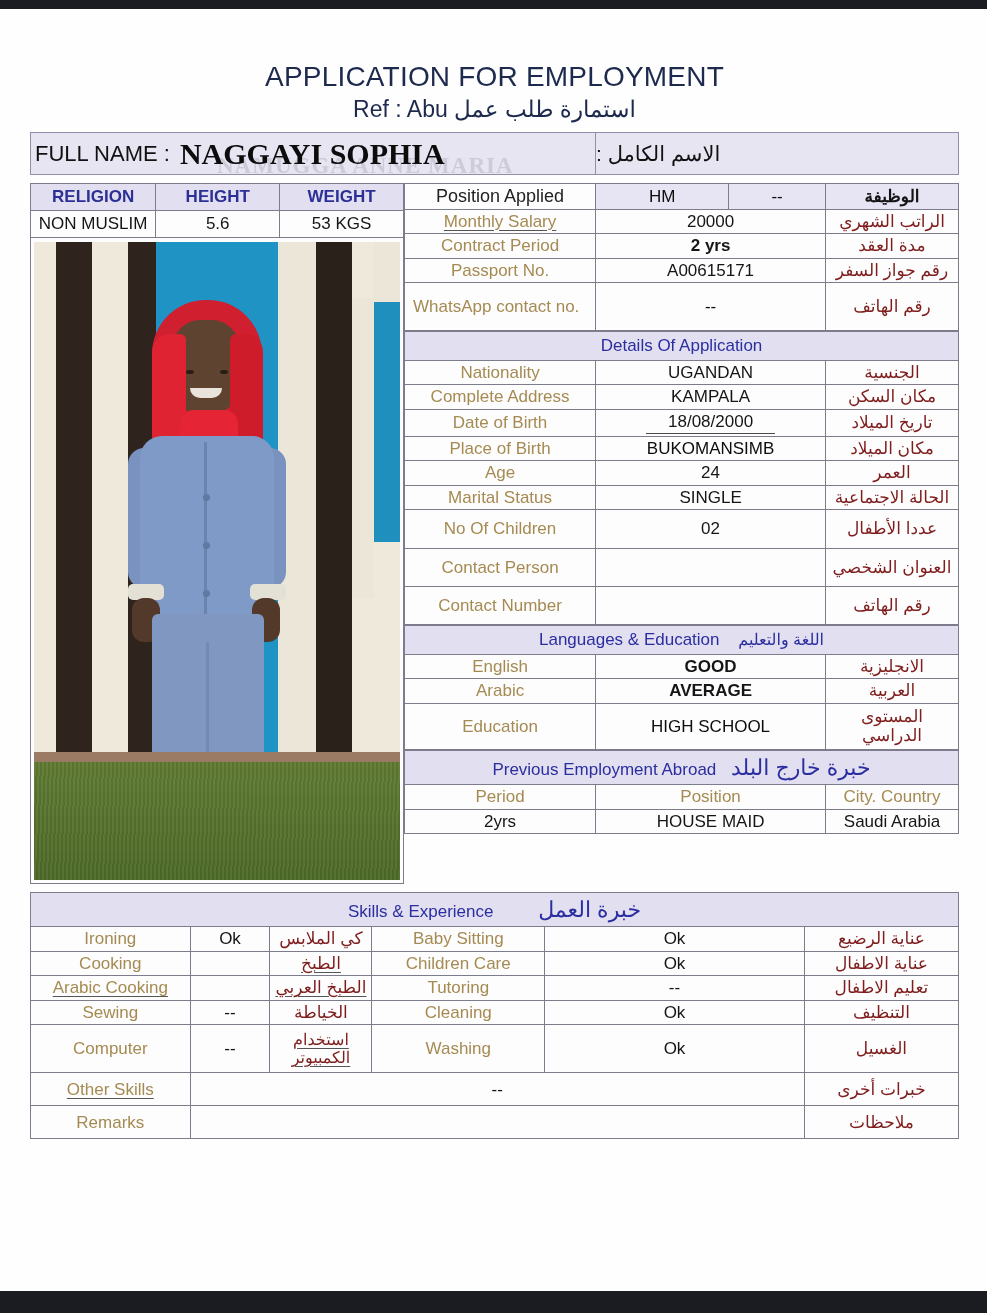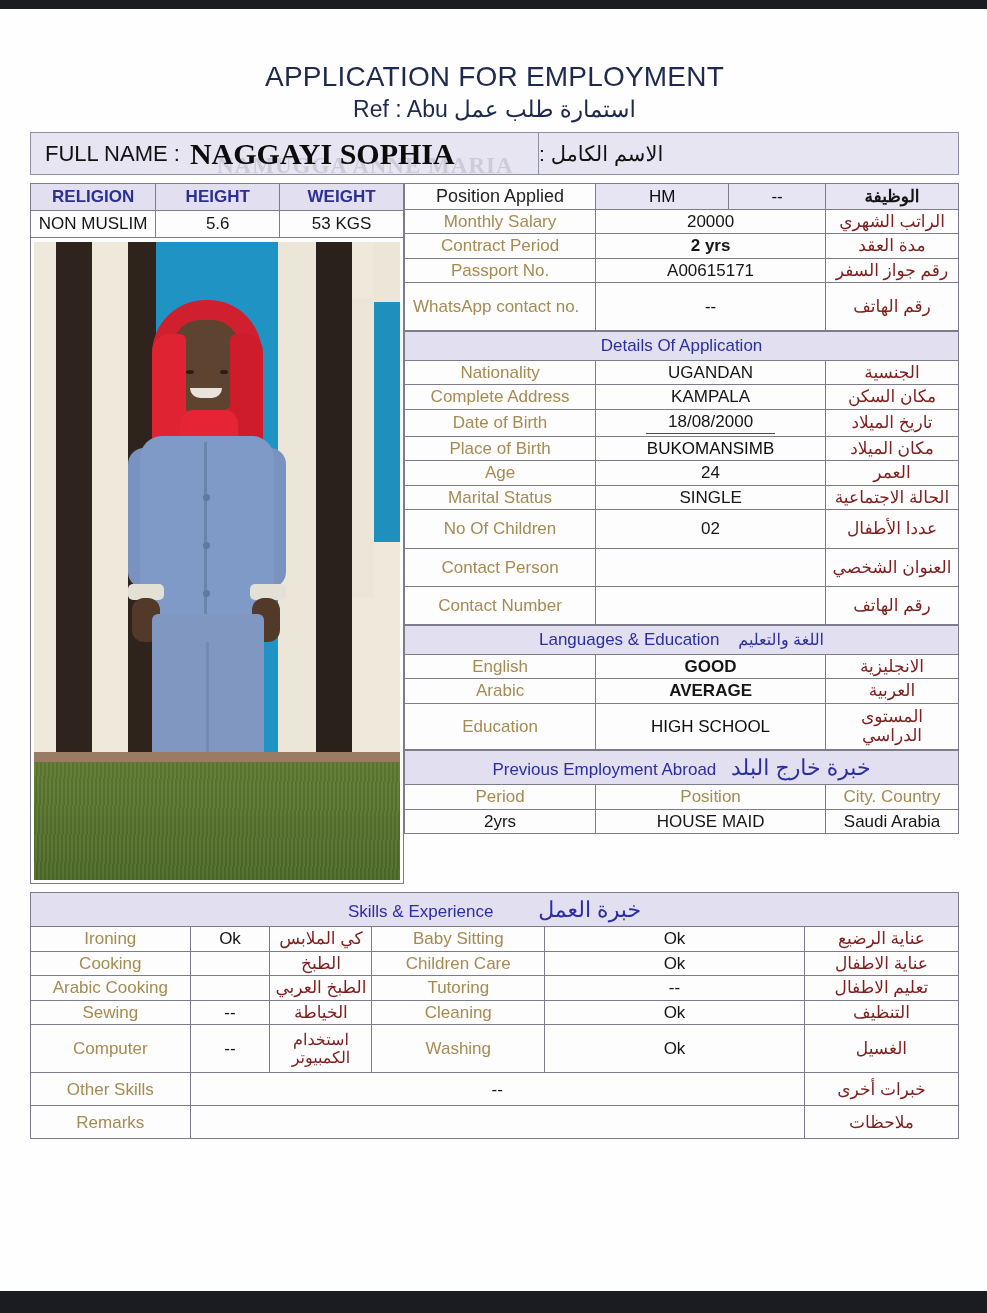--- a/index.html
+++ b/index.html
@@ -46,23 +46,23 @@
     border: 1px solid #8f8fa8;
     background: #e8e5f2;
     height: 43px;
     display: flex;
     align-items: center;
     position: relative;
   }
   .fullname-left {
     border-right: 1px solid #8f8fa8;
     height: 100%;
-    width: 508px;
+    width: 565px;
     display: flex; align-items: center;
-    padding-left: 14px;
+    padding-left: 4px;
     position: relative;
     overflow: visible;
   }
   .fullname-label {
     font-size: 22px; color: #111;
     white-space: nowrap;
   }
   .fullname-value {
     font-family: "Liberation Serif", serif;
     font-weight: bold;
@@ -137,21 +137,21 @@
   .ar-hdr {
     direction: rtl;
     color: #141414;
     font-size: 24px;
     font-weight: bold;
   }
   .val { color: #151515; font-size: 18px; }
   .val-lg { color: #0d0d0d; font-size: 24px; }
   .val-big { color: #0d0d0d; font-size: 26px; }
   .lav { background: #e7e4f3 !important; }
-  .u { text-decoration-color: #555; text-underline-offset: 3px; }
+  .u { text-decoration: underline; text-decoration-color: #555; text-underline-offset: 3px; }
 
   
   .top-area { margin-top: 8px; display: flex; align-items: flex-start; }
   .top-left { width: 374px; flex: none; }
   .top-right { flex: 1; }
 
   table.left-hdr { border-collapse: collapse; width: 100%; table-layout: fixed; }
   table.left-hdr td {
     border: 1px solid #7c7c8c; text-align: center; padding: 3px 2px;
     background: #fdfdfd; font-size: 17px; margin-left: 19px;

